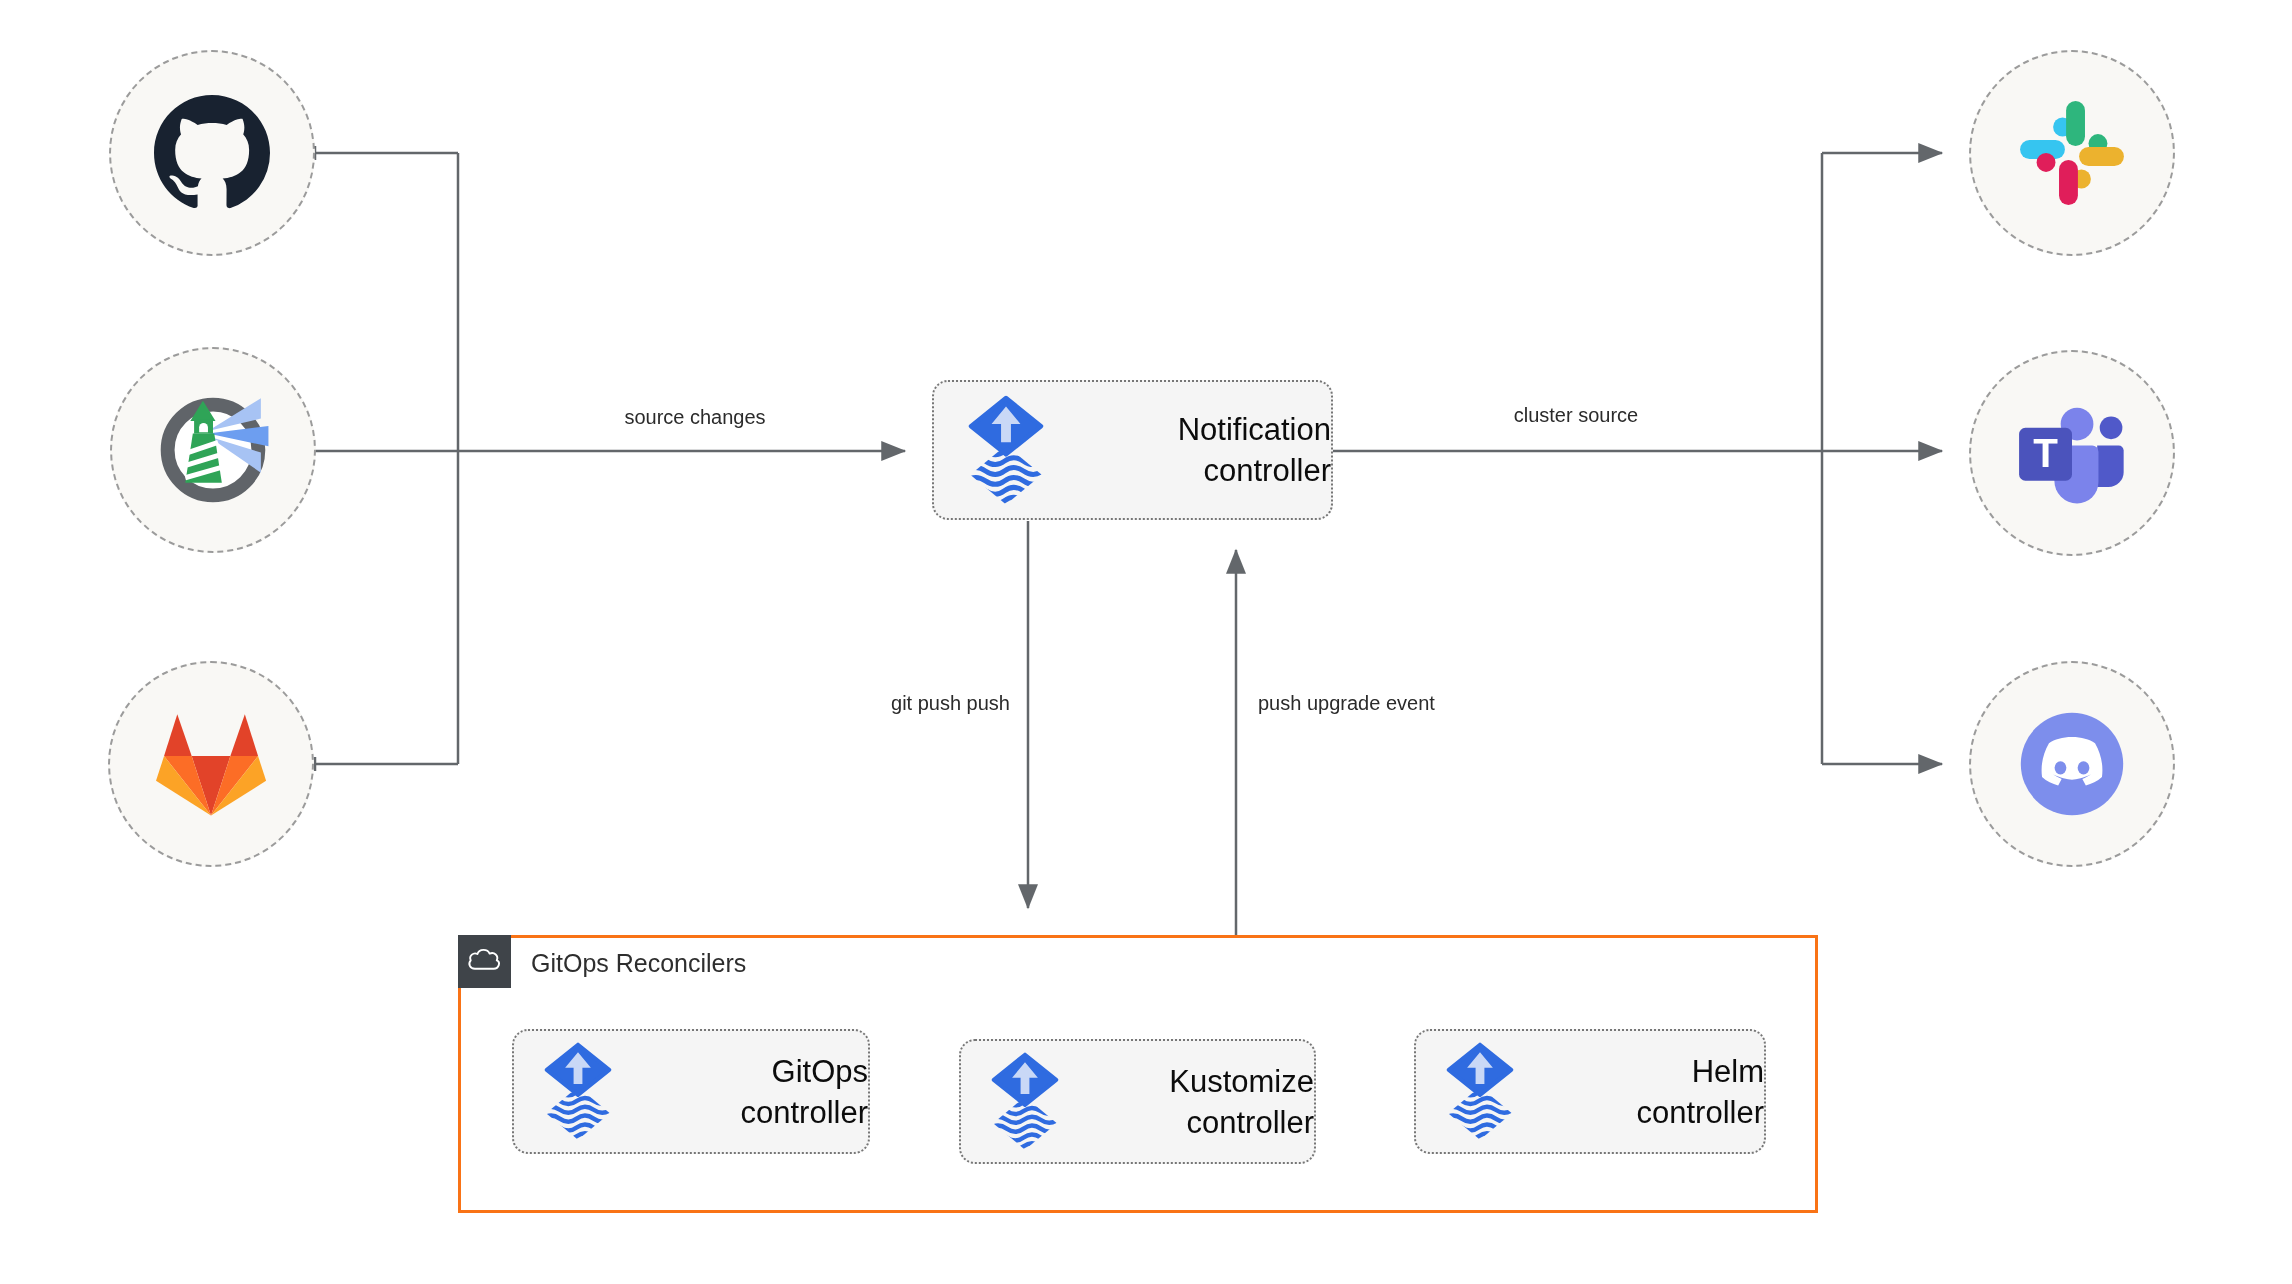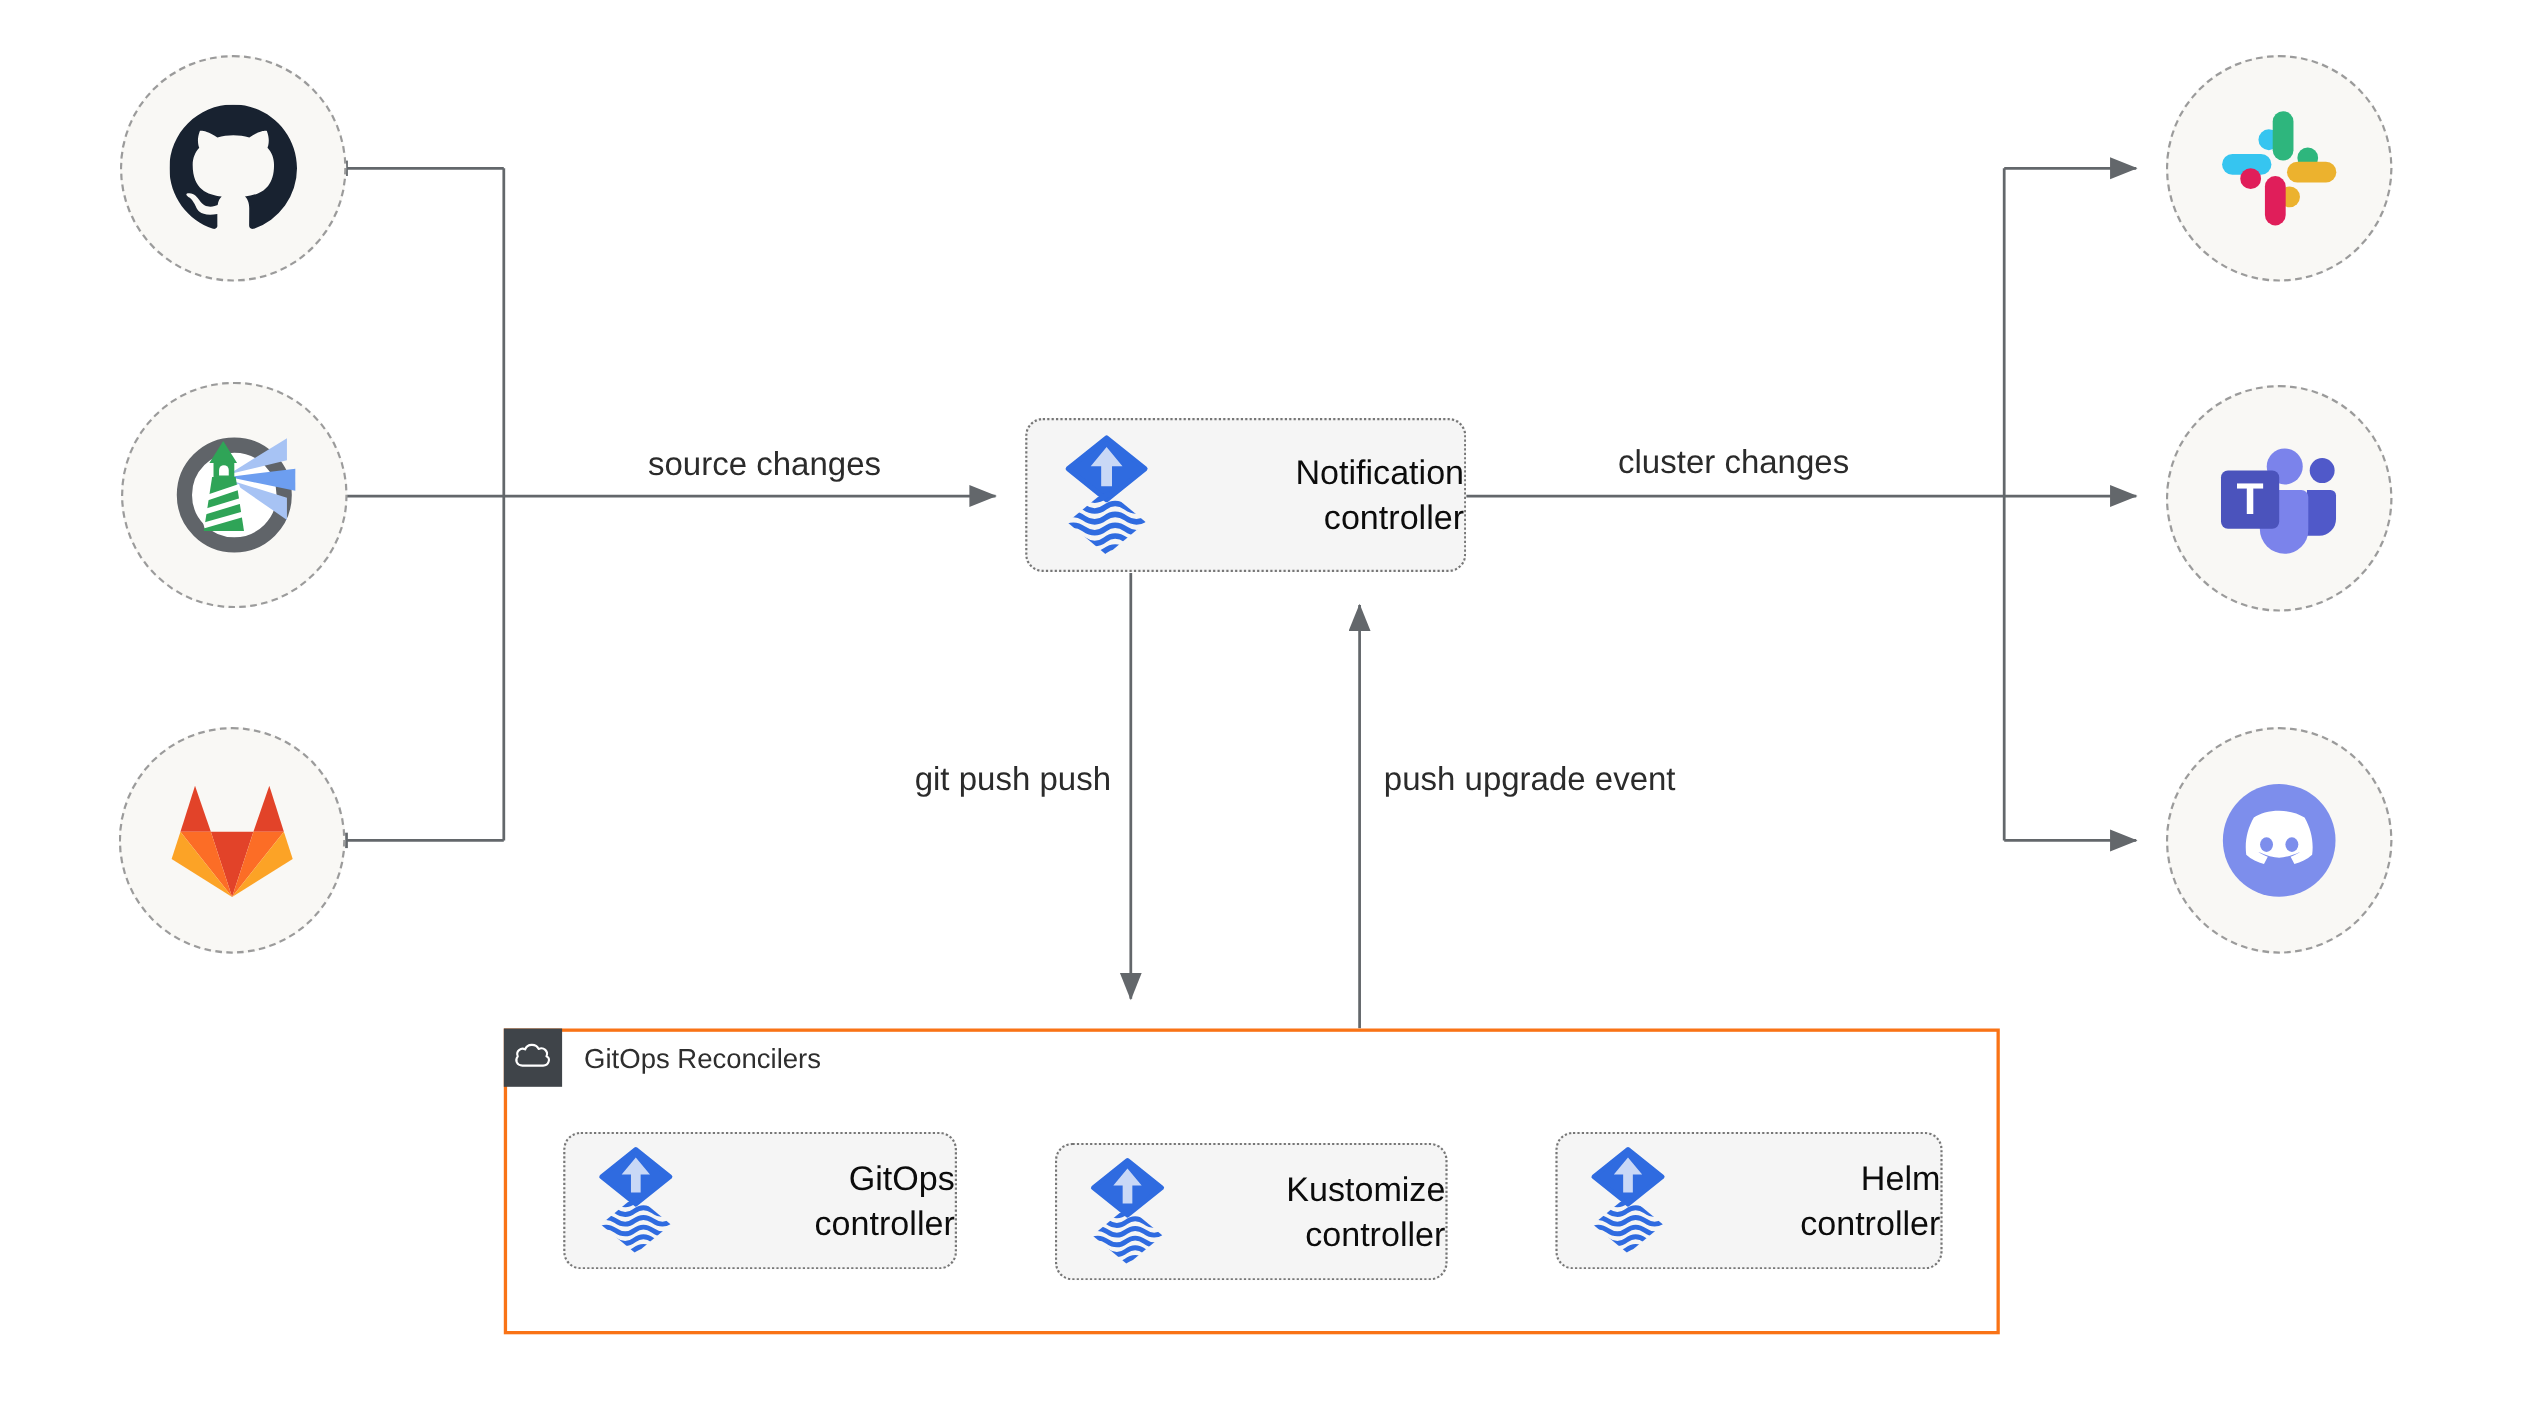--- a/index.html
+++ b/index.html
@@ -12,21 +12,21 @@
     position:absolute;width:206px;height:206px;border-radius:50%;
     background:#f9f8f5;border:2px dashed #9b9b9b;box-sizing:border-box;
     display:flex;align-items:center;justify-content:center;
   }
   .ctrl-box{
     position:absolute;background:#f5f5f5;border:2px dotted #767676;border-radius:16px;
     box-sizing:border-box;display:flex;align-items:center;
   }
   .ctrl-box .flux{flex:0 0 auto;}
   .ctrl-title{flex:1 1 auto;text-align:right;font-size:31px;line-height:41px;color:#0c0c0c;}
-  .edge-label{position:absolute;font-size:30px;color:#2b2b2b;white-space:nowrap;}
+  .edge-label{position:absolute;font-size:20px;color:#2b2b2b;white-space:nowrap;}
   .gitops-box{
     position:absolute;left:458px;top:935px;width:1360px;height:278px;
     border:3px solid #f97316;box-sizing:border-box;background:#ffffff;
   }
   .gitops-header{position:absolute;left:-3px;top:-3px;width:53px;height:53px;background:#3f4449;
     display:flex;align-items:center;justify-content:center;}
   .gitops-label{position:absolute;left:70px;top:11px;font-size:25px;color:#2e2e2e;white-space:nowrap;}
   .icon-svg{display:block;}
 </style>
 </head>
@@ -181,21 +181,21 @@
     <svg class="icon-svg flux" width="76" height="111">
         <use href="#flux"></use>
       </svg>
     <div class="ctrl-title">
       <div>Notification</div>
       <div>controller</div>
     </div>
   </div>
 
   <div class="edge-label" style="left:540px;top:406px;width:310px;text-align:center;">source changes</div>
-  <div class="edge-label" style="left:1421px;top:404px;width:310px;text-align:center;">cluster changes</div>
+  <div class="edge-label" style="left:1421px;top:404px;width:310px;text-align:center;">cluster source</div>
   <div class="edge-label" style="left:795px;top:692px;width:215px;text-align:right;">git push push</div>
   <div class="edge-label" style="left:1258px;top:692px;">push upgrade event</div>
 
   <div class="gitops-box">
     <div class="gitops-header">
       <svg class="icon-svg" width="42" height="42">
           <use href="#cloud"></use>
         </svg>
     </div>
     <div class="gitops-label">GitOps Reconcilers</div>

